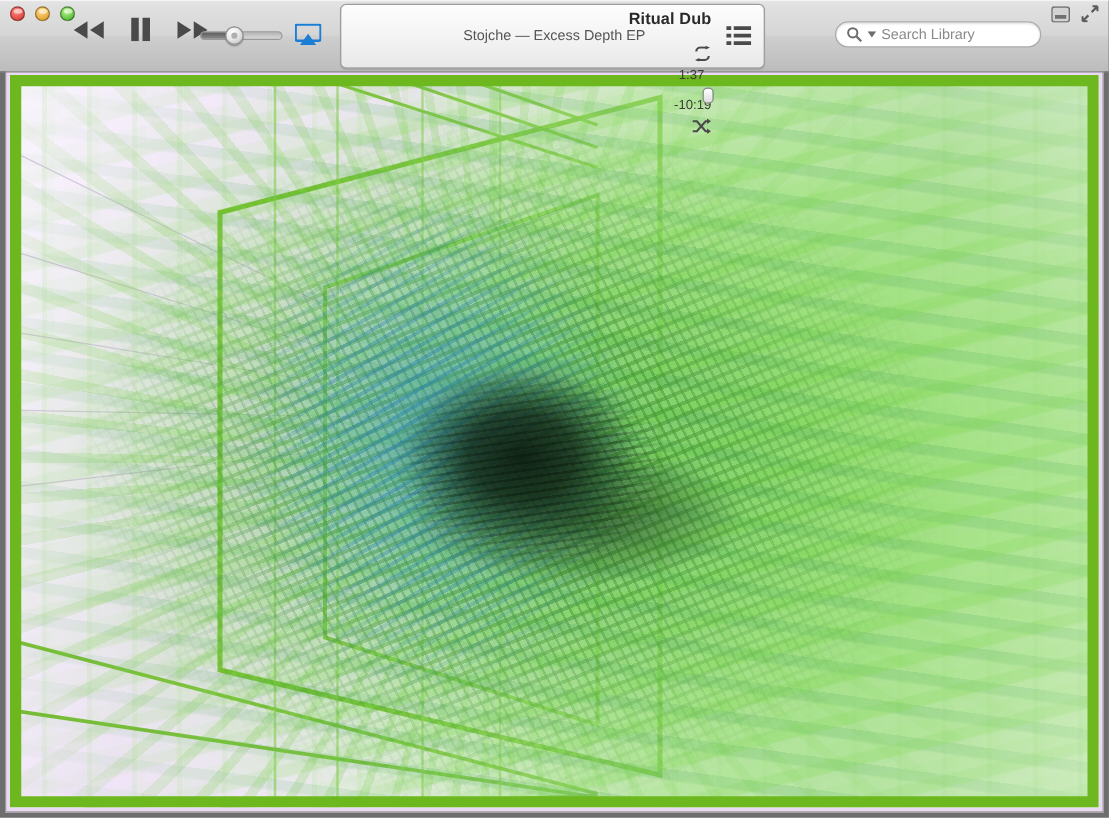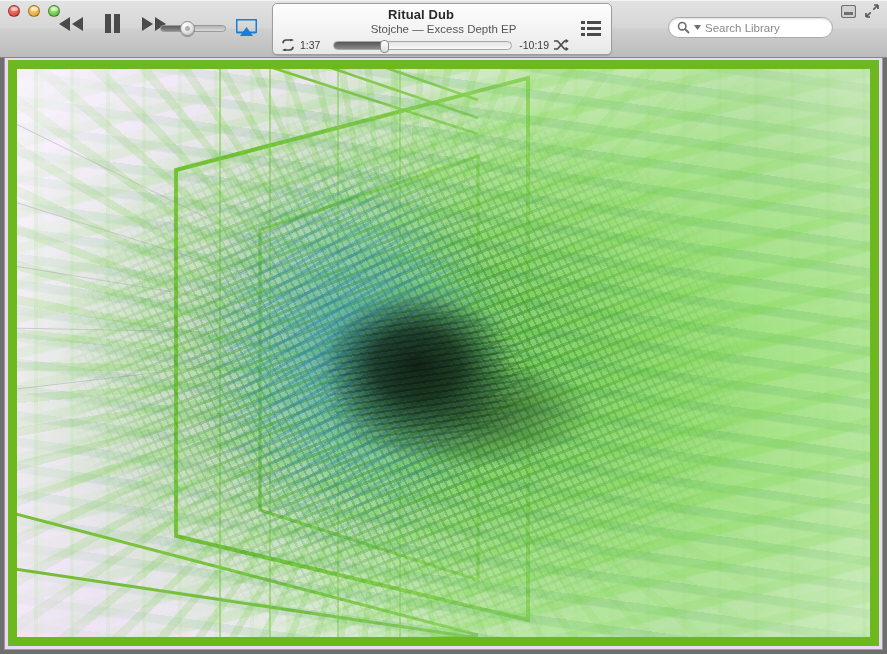--- a/index.html
+++ b/index.html
@@ -80,32 +80,32 @@
   #lcd {
     position: absolute; left: 272px; top: 3px;
     width: 340px; height: 52px;
     border-radius: 5px;
     background: linear-gradient(to bottom, #fdfdfd 0%, #f3f3f3 55%, #e8e8e8 100%);
     border: 1px solid #9d9d9d;
     box-shadow: inset 0 1px 0 #ffffff, 0 1px 1px rgba(0,0,0,0.14);
   }
   .lcd-title {
     position: absolute; left: 0; right: 42px; top: 3px;
-    text-align: center; font-size: 13px; font-weight: bold; color: #2a2a2a;
+    text-align: right; font-size: 13px; font-weight: bold; color: #2a2a2a;
     letter-spacing: 0.1px;
     white-space: nowrap; overflow: hidden; text-overflow: ellipsis;
   }
   .lcd-sub {
     position: absolute; left: 0; right: 42px; top: 19px;
     text-align: center; font-size: 11.5px; color: #555555;
     white-space: nowrap; overflow: hidden; text-overflow: ellipsis; margin-left: 45px;
   }
   .lcd-row {
     position: absolute; left: 8px; right: 42px; top: 33px;
-    height: 16px; display: flex; align-items: center; gap: 5px;
+    height: 16px; display: flex; align-items: flex-end; gap: 5px; flex-direction: column;
   }
   .lcd-time { font-size: 10.5px; color: #3b3b3b; min-width: 26px; }
   .lcd-time.right { text-align: right; }
   .scrub {
     position: relative; flex: 1; height: 9px; margin: 0 2px;
     border-radius: 5px;
     background: linear-gradient(to bottom, #e4e4e4, #f8f8f8);
     border: 1px solid #a6a6a6;
   }
   .scrub-fill {

